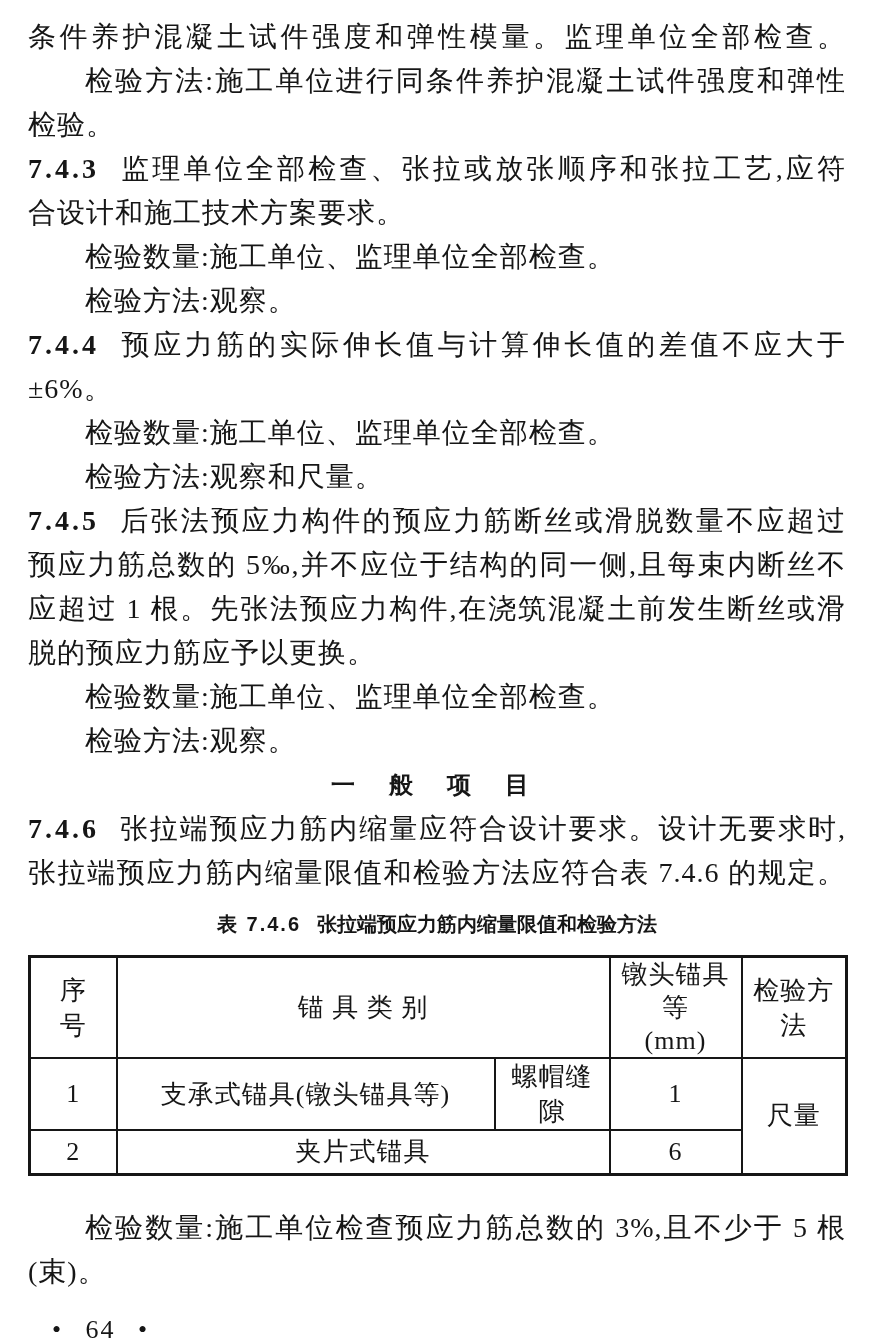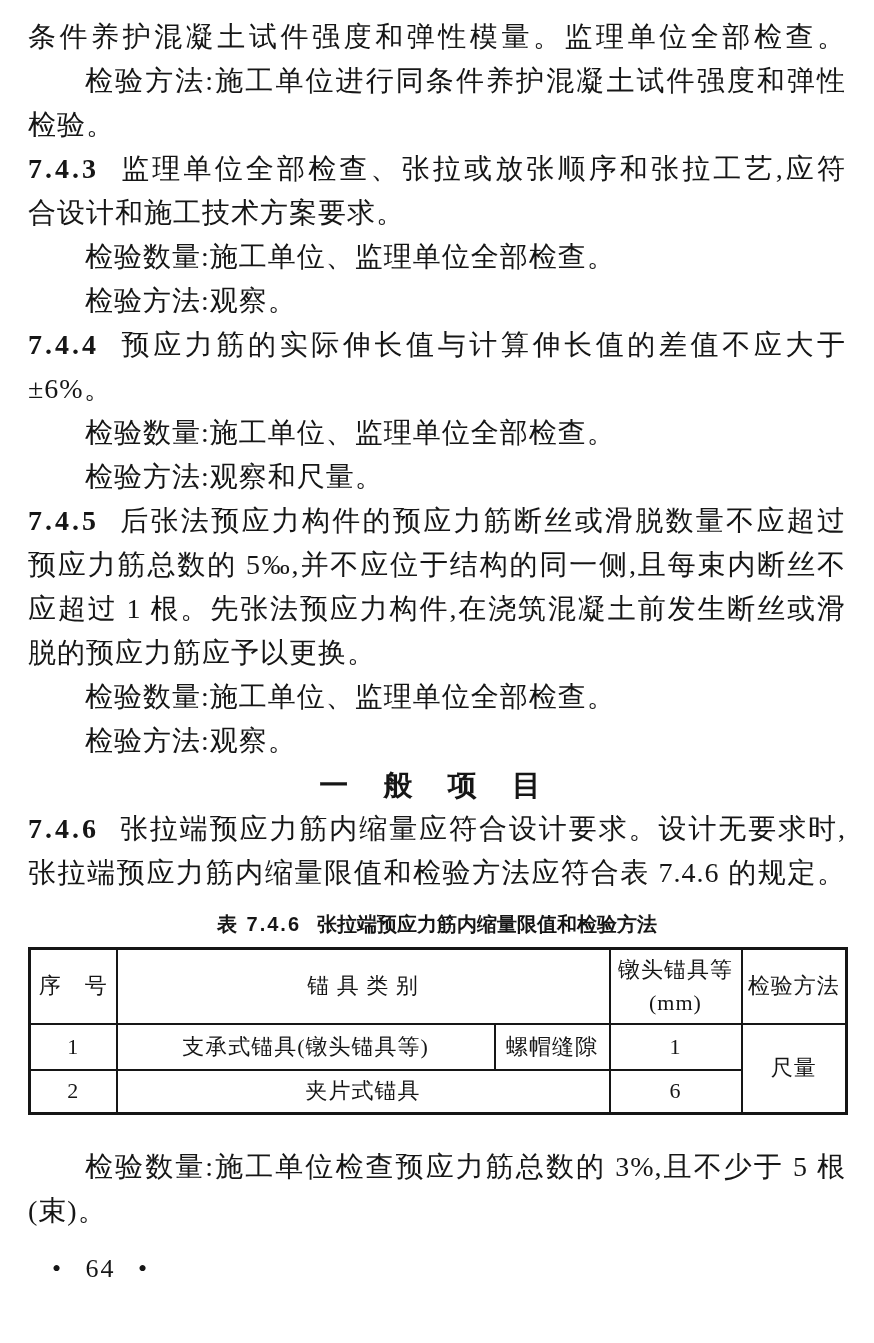--- a/index.html
+++ b/index.html
@@ -38,43 +38,43 @@
   .clause-num {
     font-weight: bold;
     letter-spacing: 3px;
     margin-right: 20px;
   }
   .heading {
     height: 44px;
     line-height: 44px;
     text-align: center;
     font-weight: bold;
-    font-size: 29px;
+    font-size: 24px;
     letter-spacing: 14px;
   }
   .caption {
     margin-top: 8px;
     height: 42px;
     line-height: 42px;
     text-align: center;
     font-weight: bold;
     font-size: 20px;
     font-family: "Liberation Sans", "DejaVu Sans", sans-serif;
   }
   .cap-label {
     margin-right: 16px;
     letter-spacing: 2px;
   }
   table.tbl {
     border-collapse: collapse;
     table-layout: fixed;
     width: 817px;
     border: 3px solid #161616;
-    font-size: 22px;
-    margin-top: 2px;
+    font-size: 26px;
+    margin-top: 10px;
   }
   table.tbl td {
     border: 2px solid #161616;
     text-align: center;
     vertical-align: middle;
     padding: 0 4px;
     letter-spacing: 1px;
     overflow: hidden;
   }
   tr.tr-head  { height: 75px; }

